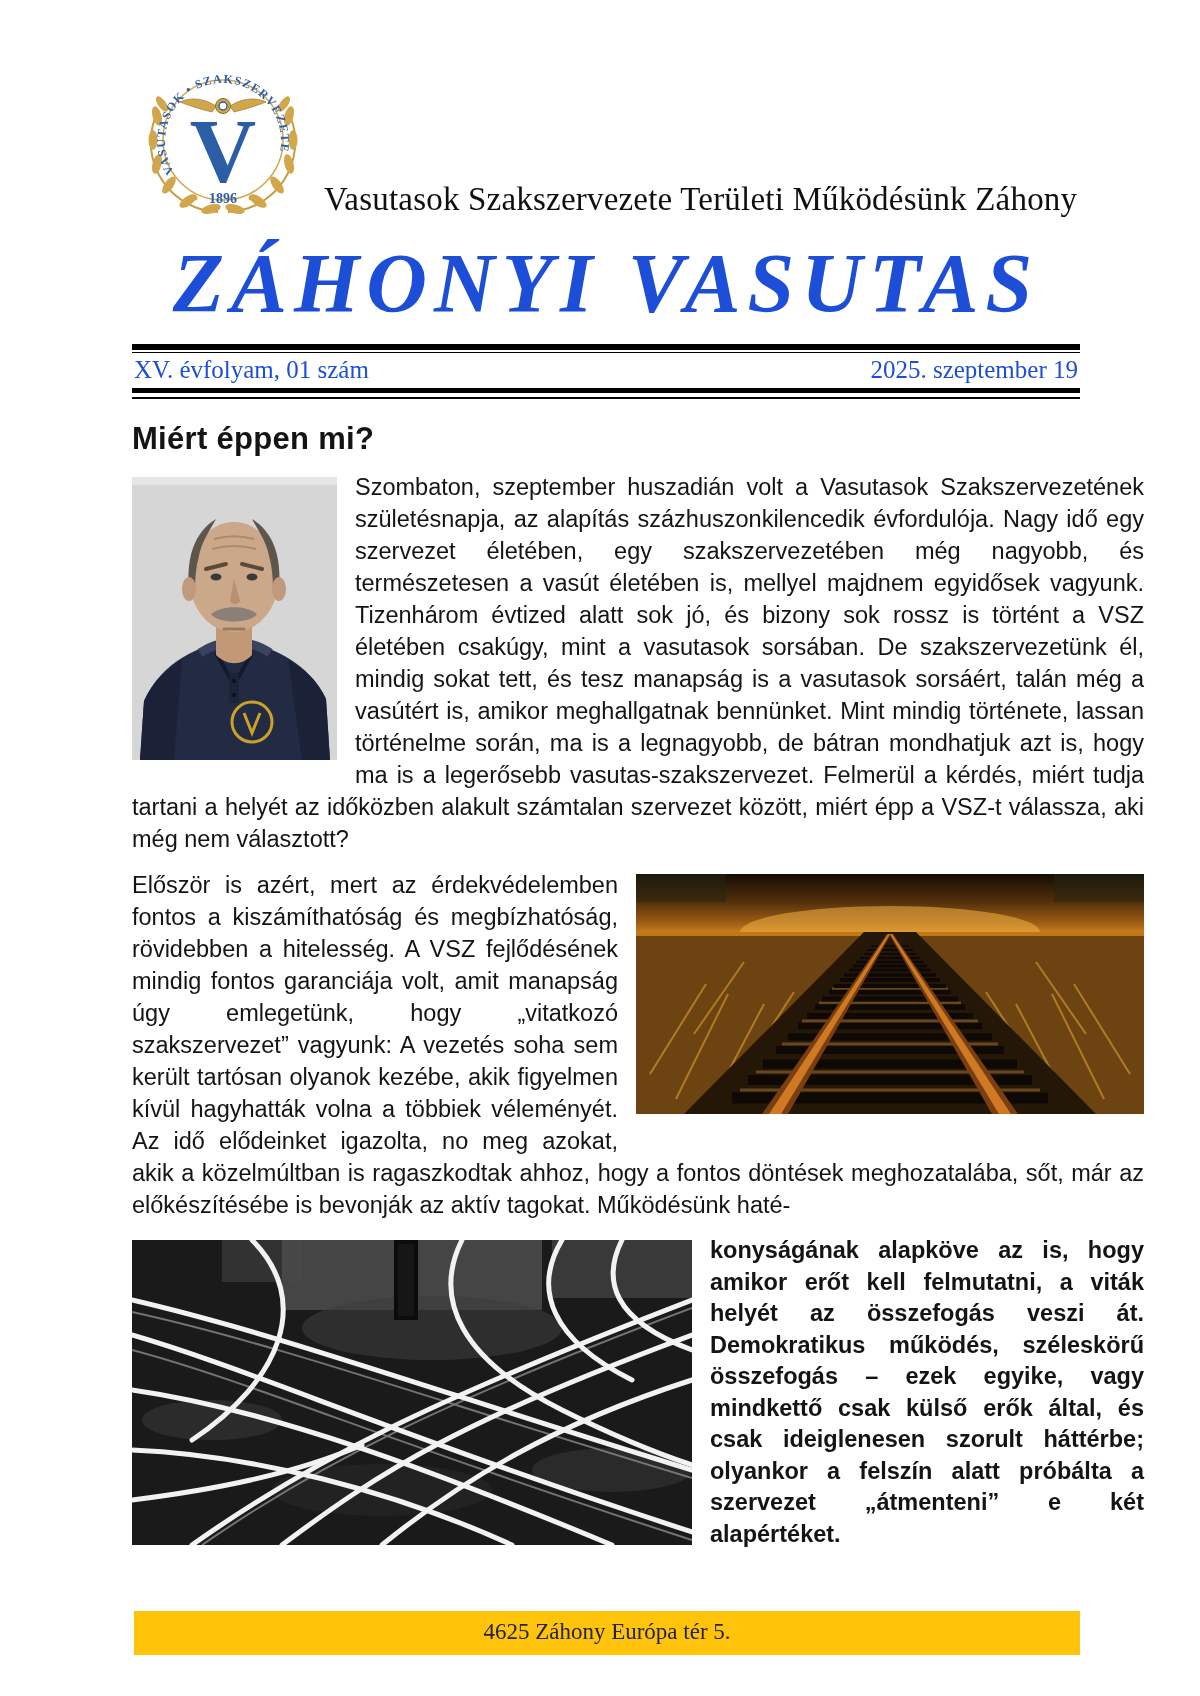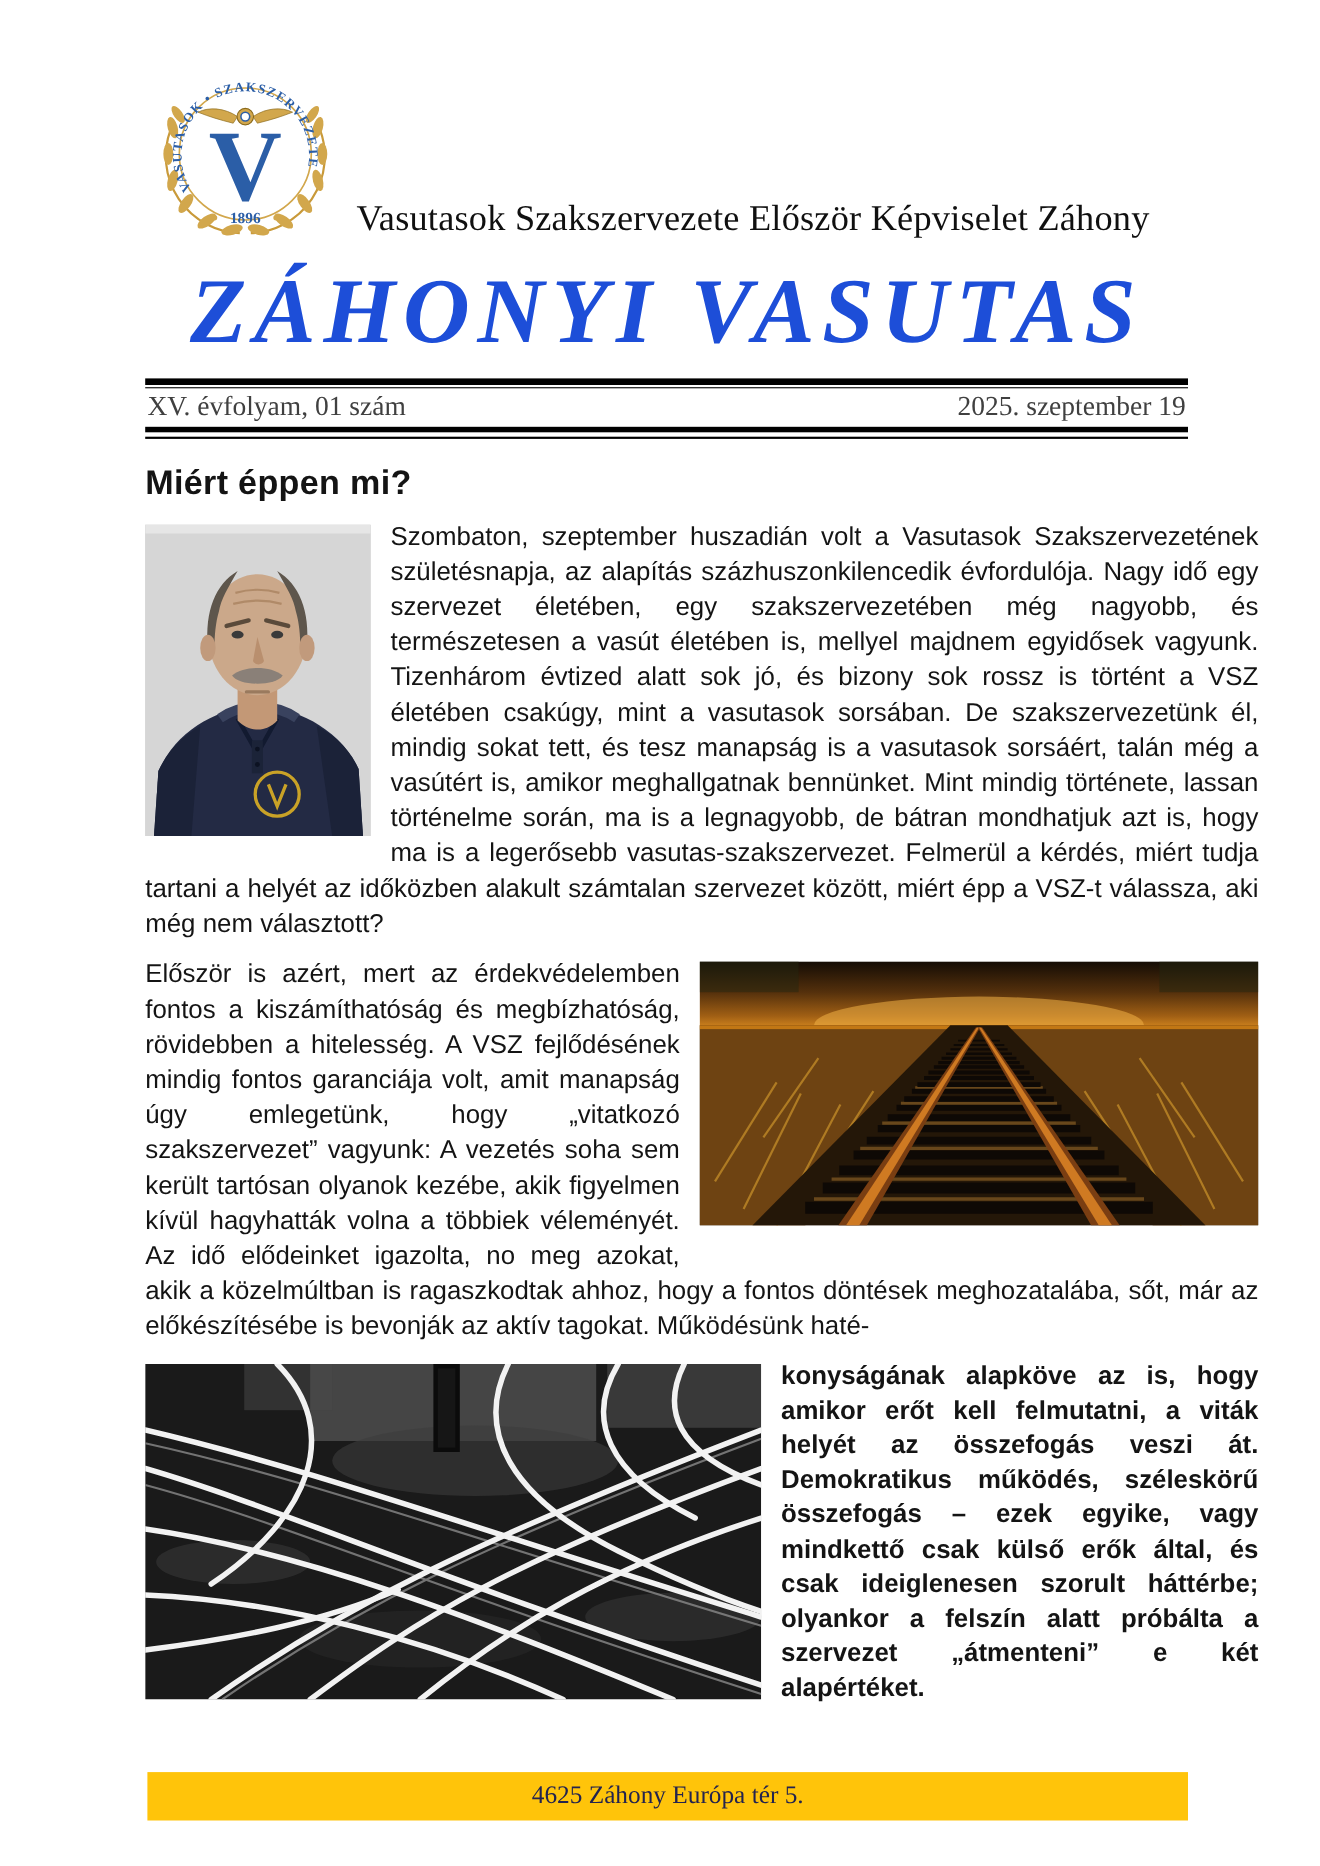--- a/index.html
+++ b/index.html
@@ -13,21 +13,21 @@
   .org-name{font-family:"Liberation Serif",serif;font-size:33px;color:#101010;
             margin:0 0 14px 16px;white-space:nowrap;letter-spacing:0.2px;}
 
   .masthead-title{font-family:"Liberation Serif",serif;font-style:italic;font-weight:bold;
             color:#1d4ed8;font-size:84px;line-height:96px;text-align:center;
             margin:4px 120px 0 132px;letter-spacing:7px;}
 
   .rules-wrap{margin:12px 120px 0 132px;}
   .rule-top{border-top:6px solid #000;border-bottom:1px solid #000;height:2px;}
   .issue-row{display:flex;justify-content:space-between;align-items:baseline;
-             font-family:"Liberation Serif",serif;font-size:25px;color:#404040;
+             font-family:"Liberation Serif",serif;font-size:25px;color:#1d4ed8;
              padding:3px 2px 4px 2px;}
   .rule-bottom{border-top:5px solid #000;border-bottom:2px solid #000;height:4px;}
 
   .article-title{font-size:31px;font-weight:bold;margin:22px 120px 0 132px;letter-spacing:0.3px;}
 
   
   .para{margin:14px 56px 0 132px;text-align:justify;font-size:23.5px;line-height:32px;}
   .para::after{content:"";display:block;clear:both;}
   figure{margin:0;padding:0;}
   figure svg{display:block;width:100%;height:100%;}
@@ -88,21 +88,21 @@
           <circle cx="85" cy="58" r="4" fill="#ffffff" stroke="#2b5ea7" stroke-width="1.4"></circle>
         </g>
 
         <text x="85" y="134" text-anchor="middle" font-family="Liberation Serif, serif" font-size="92" font-weight="bold" fill="#2b5ea7">V</text>
 
         <circle cx="57" cy="150" r="2.5" fill="#d2a74c"></circle>
         <circle cx="113" cy="150" r="2.5" fill="#d2a74c"></circle>
         <text x="85" y="155" text-anchor="middle" font-family="Liberation Serif, serif" font-size="14" font-weight="bold" fill="#2b5ea7">1896</text>
       </svg>
     </div>
-    <div class="org-name">Vasutasok Szakszervezete Először Képviselet Záhony</div>
+    <div class="org-name">Vasutasok Szakszervezete Területi Működésünk Záhony</div>
   </header>
 
   <h1 class="masthead-title">ZÁHONYI VASUTAS</h1>
 
   <div class="rules-wrap">
     <div class="rule-top"></div>
     <div class="issue-row">
       <span>XV. évfolyam, 01 szám</span>
       <span>2025. szeptember 19</span>
     </div>

